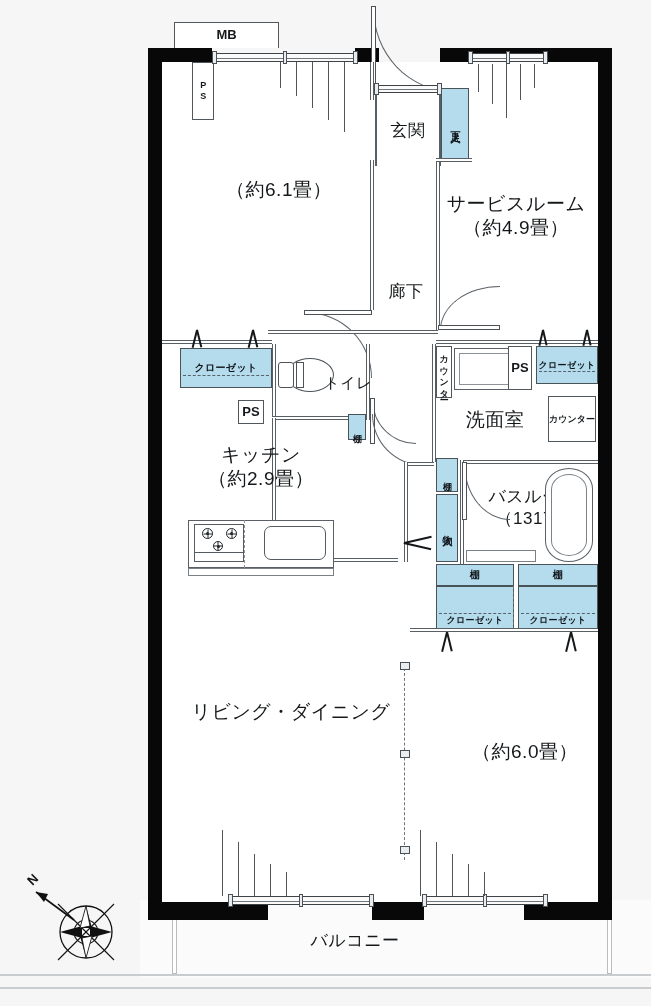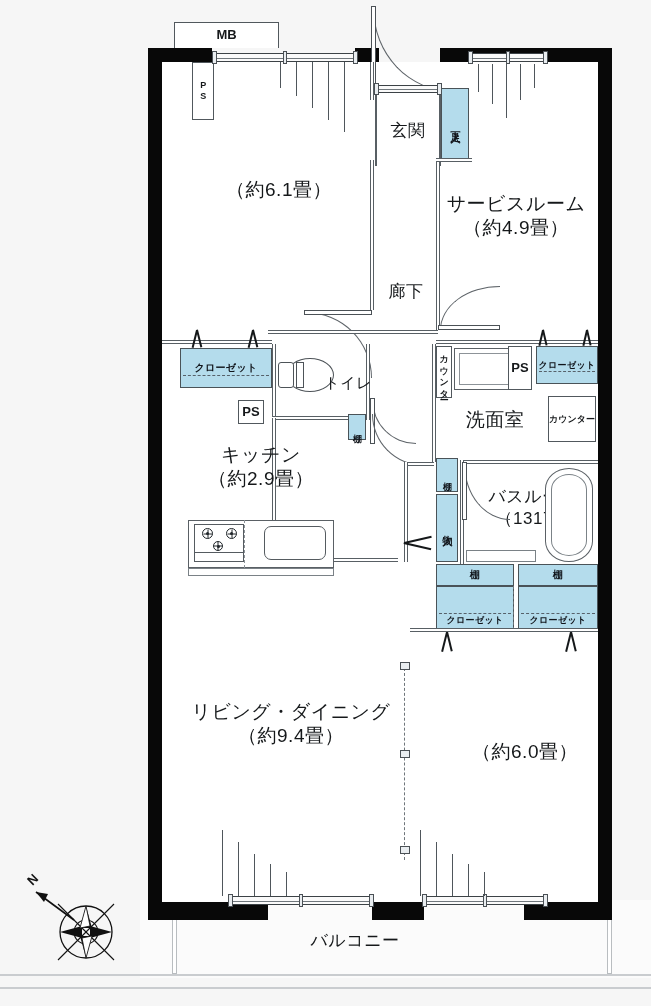--- a/index.html
+++ b/index.html
@@ -384,21 +384,20 @@
     <i style="left:0;top:0;width:2px;height:20px;transform:rotate(-14deg);transform-origin:top left;"></i>
   </div>
   <div class="chev abs" style="left:570px;top:632px;width:16px;height:20px;">
     <i style="left:0;top:0;width:2px;height:20px;transform:rotate(14deg);transform-origin:top left;"></i>
     <i style="left:0;top:0;width:2px;height:20px;transform:rotate(-14deg);transform-origin:top left;"></i>
   </div>
   <div class="abs" style="left:410px;top:628px;width:188px;height:4px;background:#fff;border-top:1px solid #585f64;border-bottom:1px solid #585f64;"></div>
 
   <div class="room-label rl-lg" style="left:186px;top:700px;width:210px;">
     <span class="l1">リビング・ダイニング</span>
-    <span class="l2">（約9.4畳）</span>
   </div>
 
   <div class="abs" style="left:404px;top:668px;width:3px;height:192px;border-left:1px dashed #6f767b;"></div>
   <div class="abs" style="left:400px;top:662px;width:10px;height:8px;background:#e9edf0;border:1px solid #4a5055;"></div>
   <div class="abs" style="left:400px;top:750px;width:10px;height:8px;background:#e9edf0;border:1px solid #4a5055;"></div>
   <div class="abs" style="left:400px;top:846px;width:10px;height:8px;background:#e9edf0;border:1px solid #4a5055;"></div>
 
   <div class="room-label rl-lg" style="left:455px;top:740px;width:140px;">
     <span class="l2">（約6.0畳）</span>
   </div>

